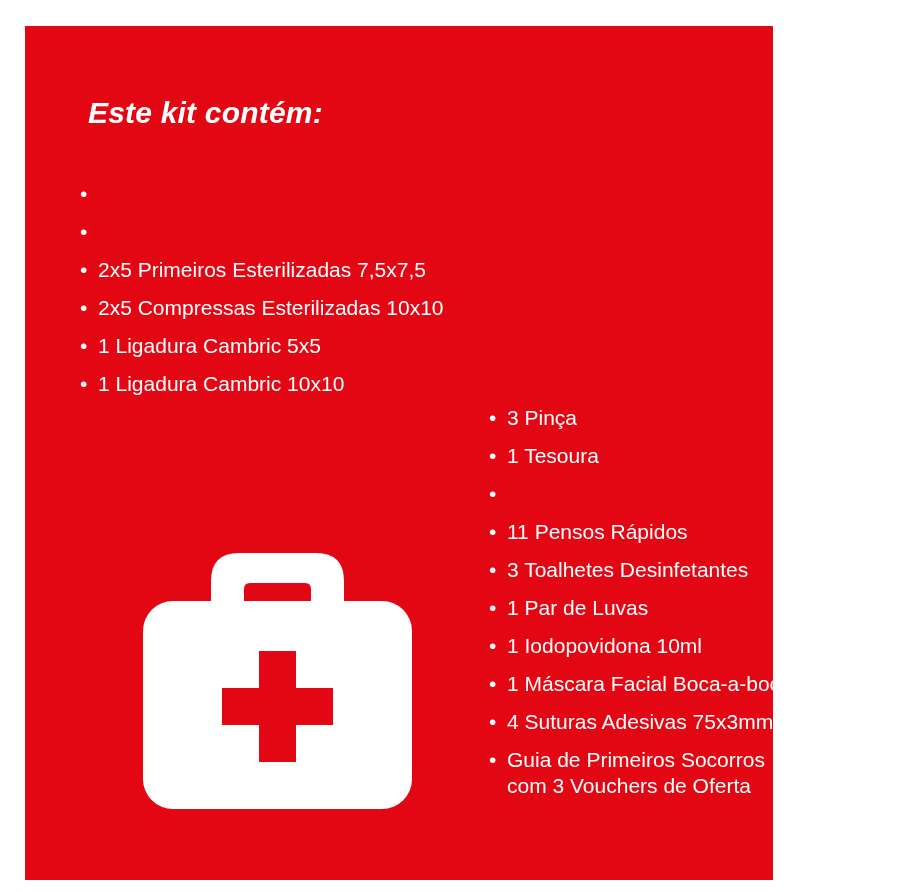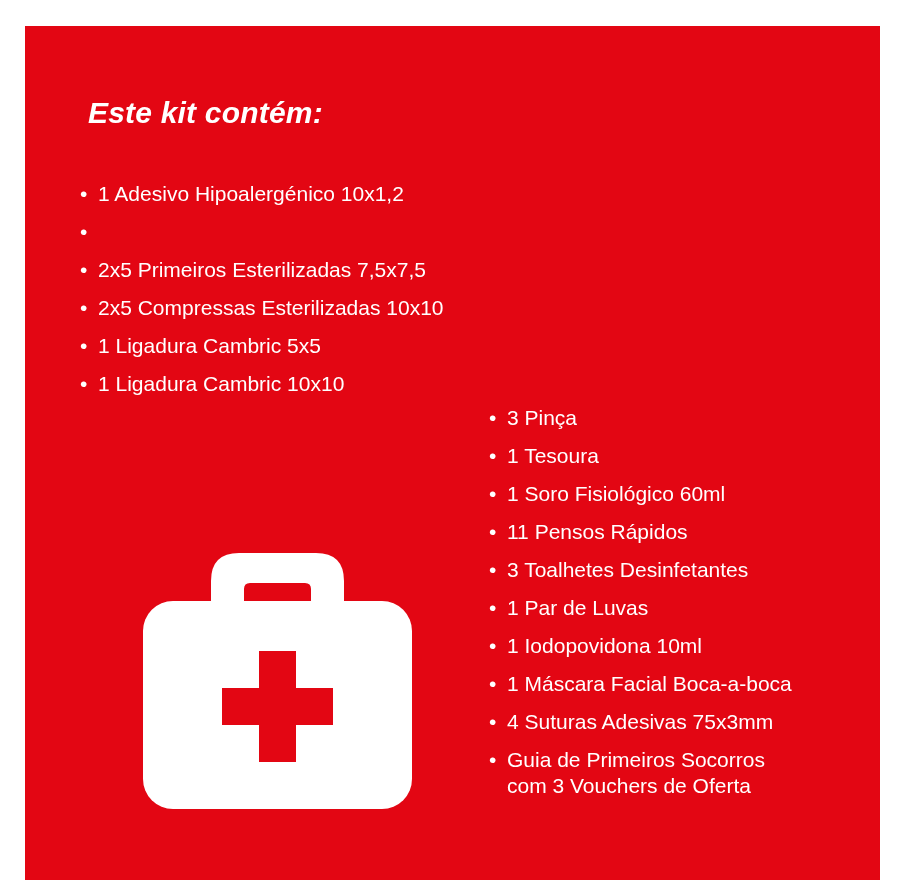--- a/index.html
+++ b/index.html
@@ -11,21 +11,21 @@
     width: 900px;
     height: 892px;
     overflow: hidden;
     font-family: "Liberation Sans", sans-serif;
   }
 
   #kit-panel {
     position: absolute;
     left: 25px;
     top: 26px;
-    width: 855px;
+    width: 748px;
     height: 854px;
     background: #e30613;
   }
 
   #panel-title {
     position: absolute;
     left: 63px;
     top: 70px;
     font-size: 30px;
     font-weight: bold;
@@ -99,21 +99,20 @@
 </head>
 <body>
 
 <div id="kit-panel">
 
   <div id="panel-title">Este kit contém:</div>
 
   <ul class="item-list" id="list-left">
     <li class="list-item">
       <span class="bullet">•</span>
-      <span class="item-text">1 Adesivo Hipoalergénico 10x1,2</span>
     </li>
     <li class="list-item">
       <span class="bullet">•</span>
     </li>
     <li class="list-item">
       <span class="bullet">•</span>
       <span class="item-text">2x5 Primeiros Esterilizadas 7,5x7,5</span>
     </li>
     <li class="list-item">
       <span class="bullet">•</span>
@@ -133,21 +132,20 @@
     <li class="list-item">
       <span class="bullet">•</span>
       <span class="item-text">3 Pinça</span>
     </li>
     <li class="list-item">
       <span class="bullet">•</span>
       <span class="item-text">1 Tesoura</span>
     </li>
     <li class="list-item">
       <span class="bullet">•</span>
-      <span class="item-text">1 Soro Fisiológico 60ml</span>
     </li>
     <li class="list-item">
       <span class="bullet">•</span>
       <span class="item-text">11 Pensos Rápidos</span>
     </li>
     <li class="list-item">
       <span class="bullet">•</span>
       <span class="item-text">3 Toalhetes Desinfetantes</span>
     </li>
     <li class="list-item">

